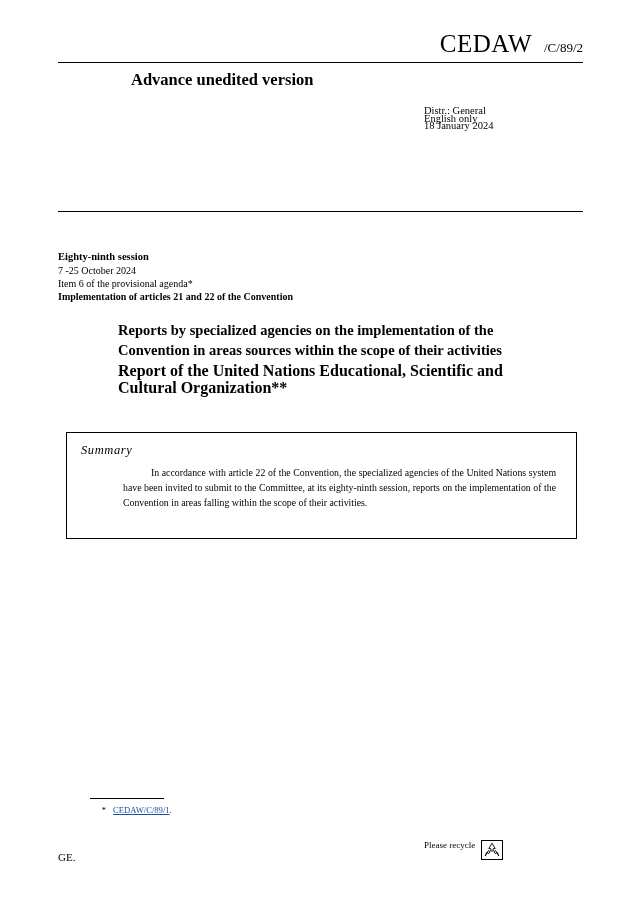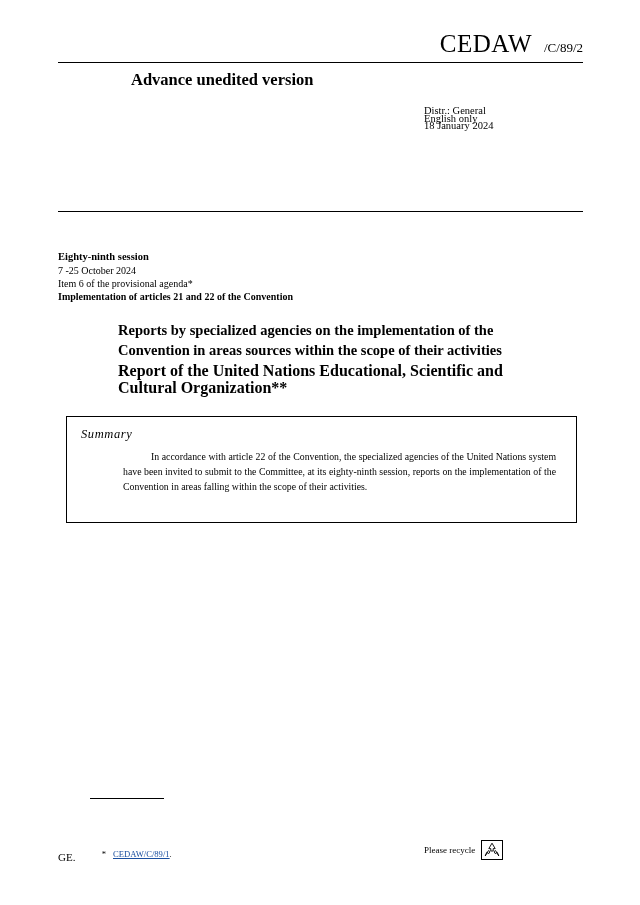--- a/index.html
+++ b/index.html
@@ -135,21 +135,21 @@
     width: 420px;
     font-size: 16px;
     font-weight: bold;
     line-height: 17px;
   }
 
   
   .summary-box {
     position: absolute;
     left: 66px;
-    top: 416px;
+    top: 432px;
     width: 511px;
     height: 107px;
     border: 1px solid #000;
     box-sizing: border-box;
   }
   .summary-label {
     position: absolute;
     left: 14px;
     top: 10px;
     font-size: 12.5px;
@@ -179,21 +179,20 @@
     position: absolute;
     left: 90px;
     top: 803px;
     width: 430px;
     font-size: 8.6px;
     line-height: 14px;
   }
   .footnotes .fn {
     display: block;
     white-space: nowrap;
-    margin-top: 44px;
   }
   .fn-mark {
     display: inline-block;
     width: 16px;
     text-align: right;
     margin-right: 7px;
   }
   .fn-link {
     color: #1a4fa0;
     text-decoration: underline;
@@ -205,21 +204,20 @@
     left: 58px;
     top: 851px;
     font-size: 11px;
   }
   .recycle {
     position: absolute;
     left: 424px;
     top: 840px;
     font-size: 9px;
     display: flex;
-    align-items: center;
     gap: 6px;
   }
   .recycle-glyph {
     display: inline-block;
     width: 22px;
     height: 20px;
   }
 </style>
 </head>
 <body>

